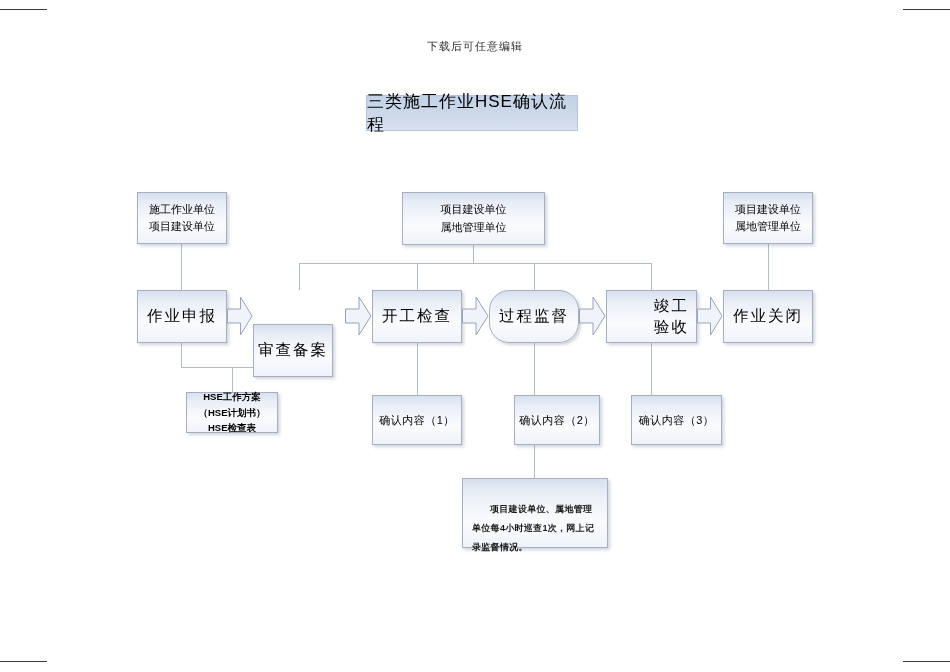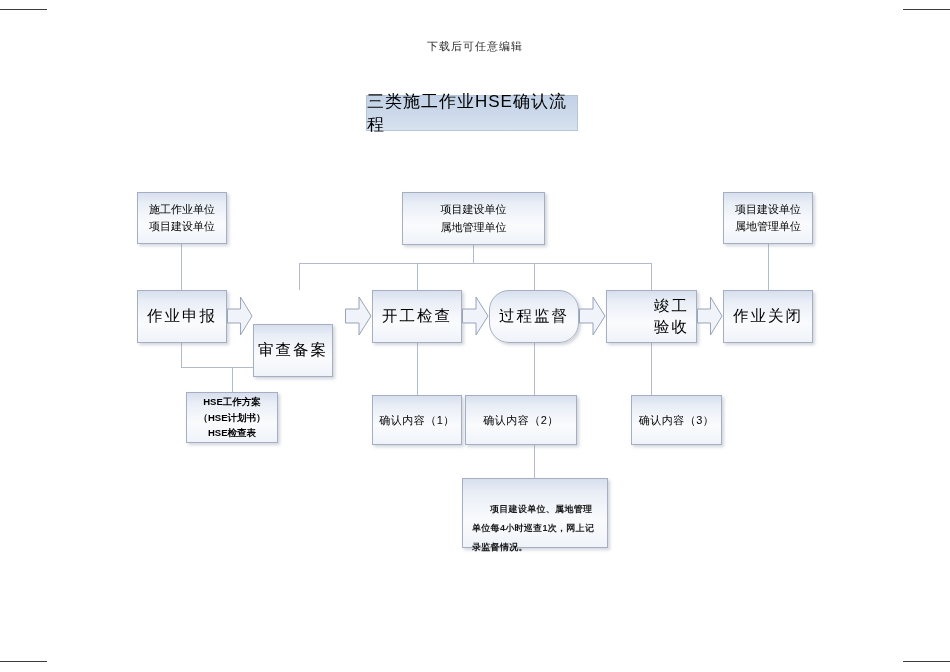--- a/index.html
+++ b/index.html
@@ -115,26 +115,26 @@
   <svg class="flow-arrow" style="left:462px; top:296px;" width="27" height="40" viewBox="0 0 27 40" preserveAspectRatio="none">
     <polygon points="0.5,13 14,13 14,1 26,20 14,39 14,27 0.5,27" fill="#f0f4fa" stroke="#98a2b6" stroke-width="1"></polygon>
   </svg>
   <svg class="flow-arrow" style="left:579px; top:296px;" width="27" height="40" viewBox="0 0 27 40" preserveAspectRatio="none">
     <polygon points="0.5,13 14,13 14,1 26,20 14,39 14,27 0.5,27" fill="#f0f4fa" stroke="#98a2b6" stroke-width="1"></polygon>
   </svg>
   <svg class="flow-arrow" style="left:697px; top:296px;" width="26" height="40" viewBox="0 0 27 40" preserveAspectRatio="none">
     <polygon points="0.5,13 14,13 14,1 26,20 14,39 14,27 0.5,27" fill="#f0f4fa" stroke="#98a2b6" stroke-width="1"></polygon>
   </svg>
 
-  <div class="box hse-box" style="left:186px; top:392px; width:92px; height:51px;">
+  <div class="box hse-box" style="left:186px; top:392px; width:92px; height:41px;">
     <div>HSE工作方案</div>
     <div>（HSE计划书）</div>
     <div>HSE检查表</div>
   </div>
   <div class="box confirm-box" style="left:372px; top:395px; width:90px; height:50px;">确认内容（1）</div>
-  <div class="box confirm-box" style="left:465px; top:395px; width:112px; height:50px;text-align:center;">确认内容（2）</div>
+  <div class="box confirm-box" style="left:514px; top:395px; width:86px; height:50px;text-align:center;">确认内容（2）</div>
   <div class="box confirm-box" style="left:606px; top:395px; width:91px; height:50px;margin-left:25px;">确认内容（3）</div>
 
   <div class="box note-box" style="left:462px; top:478px; width:146px; height:70px;">
     <div class="note-text">项目建设单位、属地管理单位每4小时巡查1次，网上记录监督情况。</div>
   </div>
 
 </div>
 
 </body></html>

